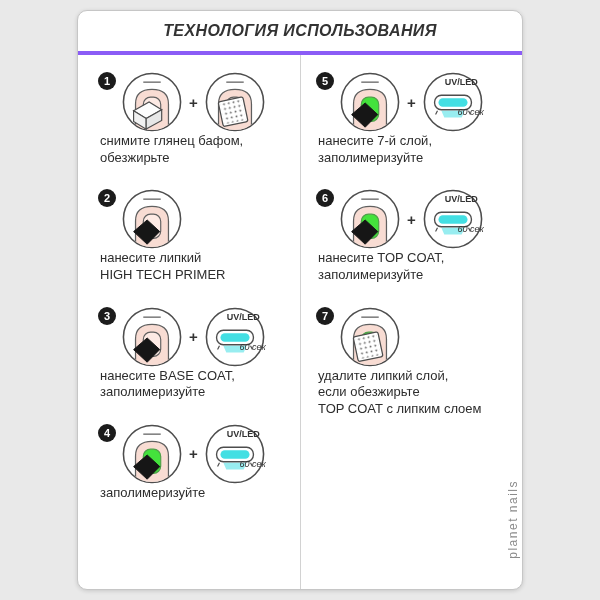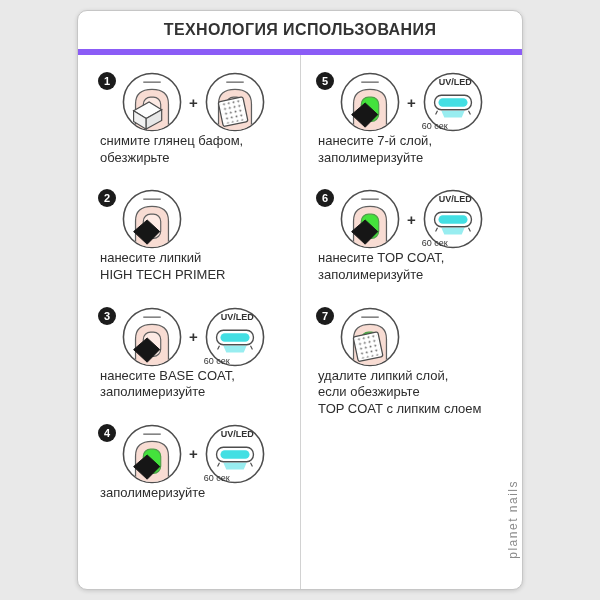--- a/index.html
+++ b/index.html
@@ -15,21 +15,22 @@
     left: 77px; top: 10px;
     width: 446px; height: 580px;
     background: #ffffff;
     border: 1px solid #c6c6c6;
     border-radius: 10px;
     box-shadow: 0 1px 4px rgba(0,0,0,0.15);
   }
   .header {
     height: 44px;
     display: flex; align-items: center; justify-content: center;
-    border-bottom: 6px solid #8b5cf6;
+    border-bottom: 4px solid #8b5cf6;
+    font-style: italic;
   }
   .header h1 {
     font-size: 16px; font-weight: bold; color: #333333; letter-spacing: 0.4px;
   }
   .content { display: flex; height: calc(100% - 44px); }
   .col { width: 50%; padding: 16px 6px 0 20px; }
   .col-right { border-left: 1px solid #d2d2d2; padding-left: 15px; }
   .step { margin-bottom: 22px; }
   .row { display: flex; align-items: flex-start; gap: 5px; }
   .badge {
@@ -38,25 +39,25 @@
     font-size: 11px; font-weight: bold;
     display: flex; align-items: center; justify-content: center;
     flex: 0 0 18px; margin-top: 1px;
   }
   .icon { width: 62px; height: 62px; position: relative; flex: 0 0 62px; }
   .icon svg { width: 100%; height: 100%; display: block; }
   .plus { font-size: 15px; font-weight: bold; color: #333333; align-self: center; margin: 0 1px; }
   .caption { font-size: 13px; line-height: 1.28; color: #2d2d2d; padding-left: 2px; }
   .uv-label {
     position: absolute; top: 6px; left: 17px; right: 0;
-    text-align: left; font-size: 9px; font-weight: 600; color: #333333;
+    text-align: center; font-size: 9px; font-weight: 600; color: #333333;
   }
   .time-label {
-    position: absolute; bottom: 2px; left: 0; right: 0;
-    text-align: left; font-size: 9px; color: #333333;
+    position: absolute; bottom: 16px; left: 0; right: 0;
+    text-align: right; font-size: 9px; color: #333333; font-style: italic;
   }
   .brand {
     position: absolute; right: 2px; bottom: 30px;
     writing-mode: vertical-rl; transform: rotate(180deg);
     font-size: 12px; color: #8b8b8b; letter-spacing: 1.5px;
   }
   .defs-holder { position: absolute; width: 0; height: 0; overflow: hidden; }
 </style>
 </head>
 <body>

